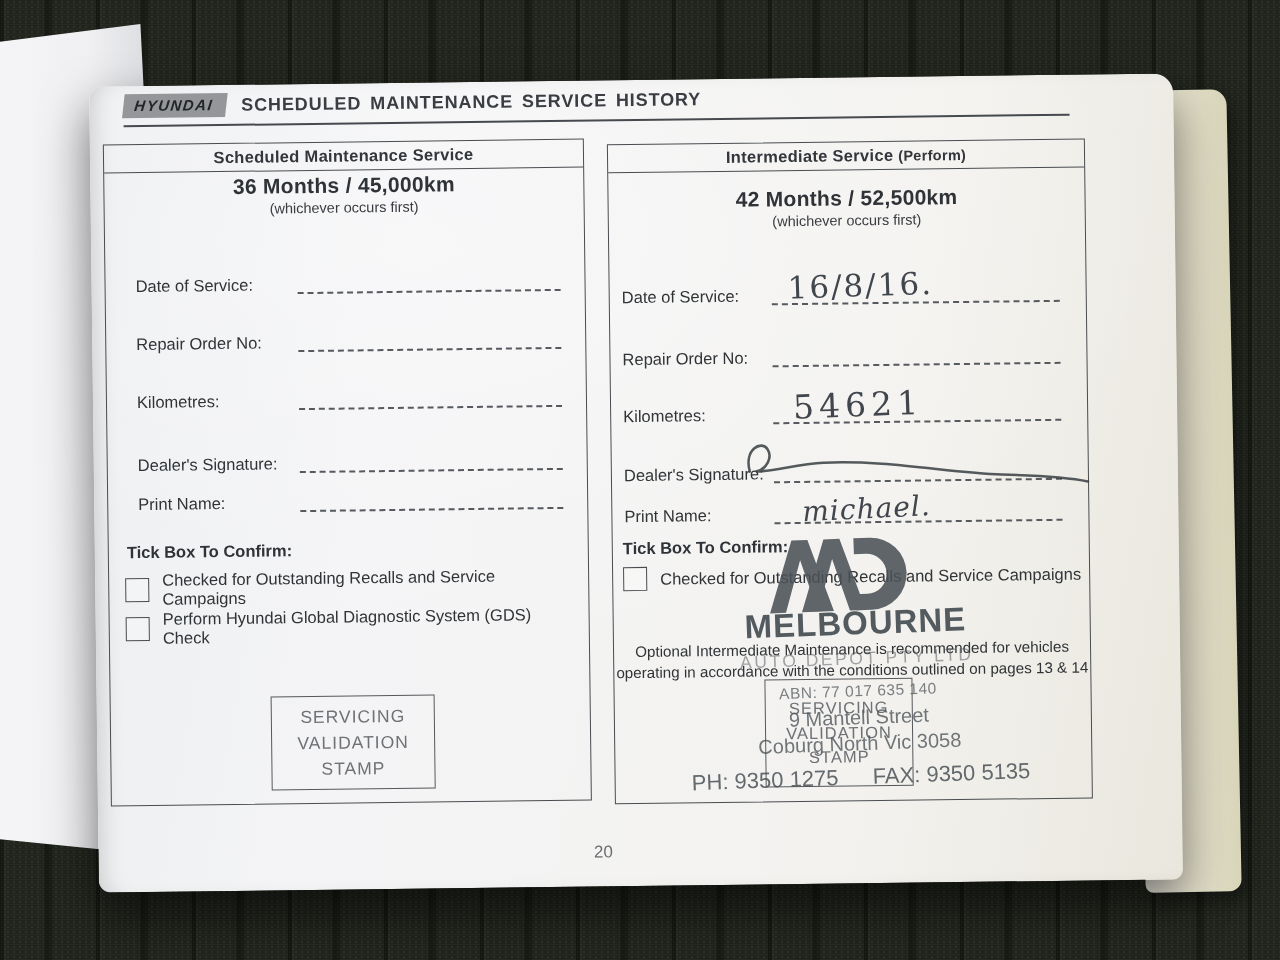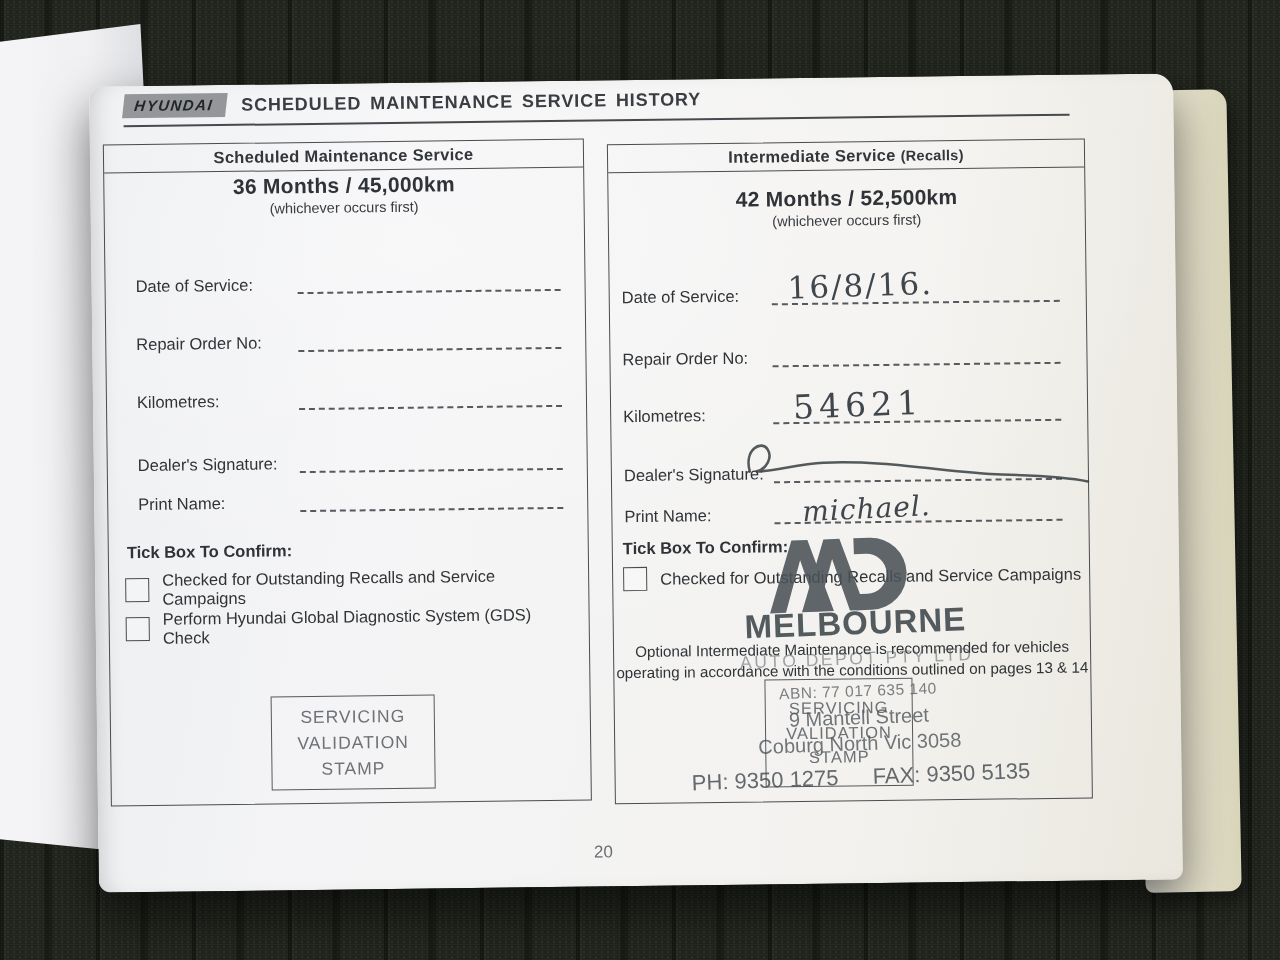--- a/index.html
+++ b/index.html
@@ -168,21 +168,21 @@
       <div class="stamp-placeholder">
         <span>SERVICING</span>
         <span>VALIDATION</span>
         <span>STAMP</span>
       </div>
     </section>
 
     <section class="panel right">
       <div class="panel-header">
         <span>Intermediate Service</span>
-        <span class="suffix">(Recalls)</span>
+        <span class="suffix">(Perform)</span>
       </div>
       <div class="interval">42 Months / 52,500km</div>
       <div class="interval-note">(whichever occurs first)</div>
 
       <div class="field" style="top:136px;">
         <span class="flabel">Date of Service:</span>
         <span class="fline">
           <span class="hand hand-date">16/8/16.</span>
         </span>
       </div>

